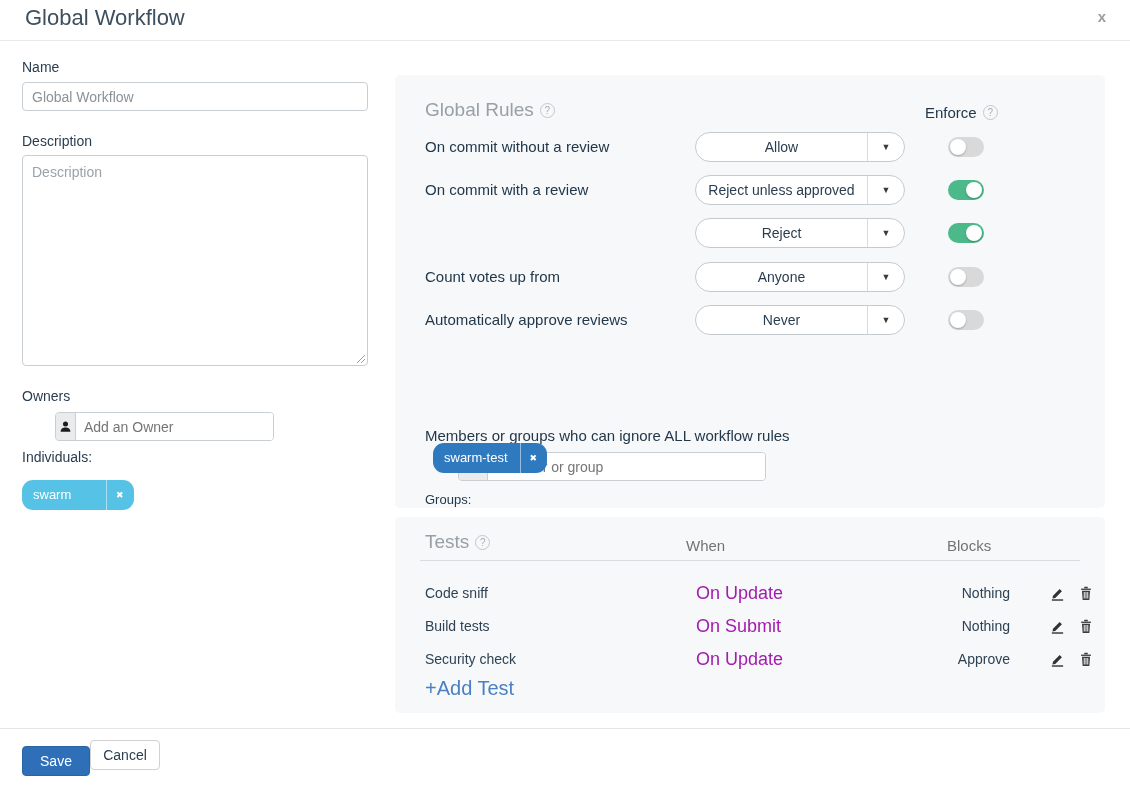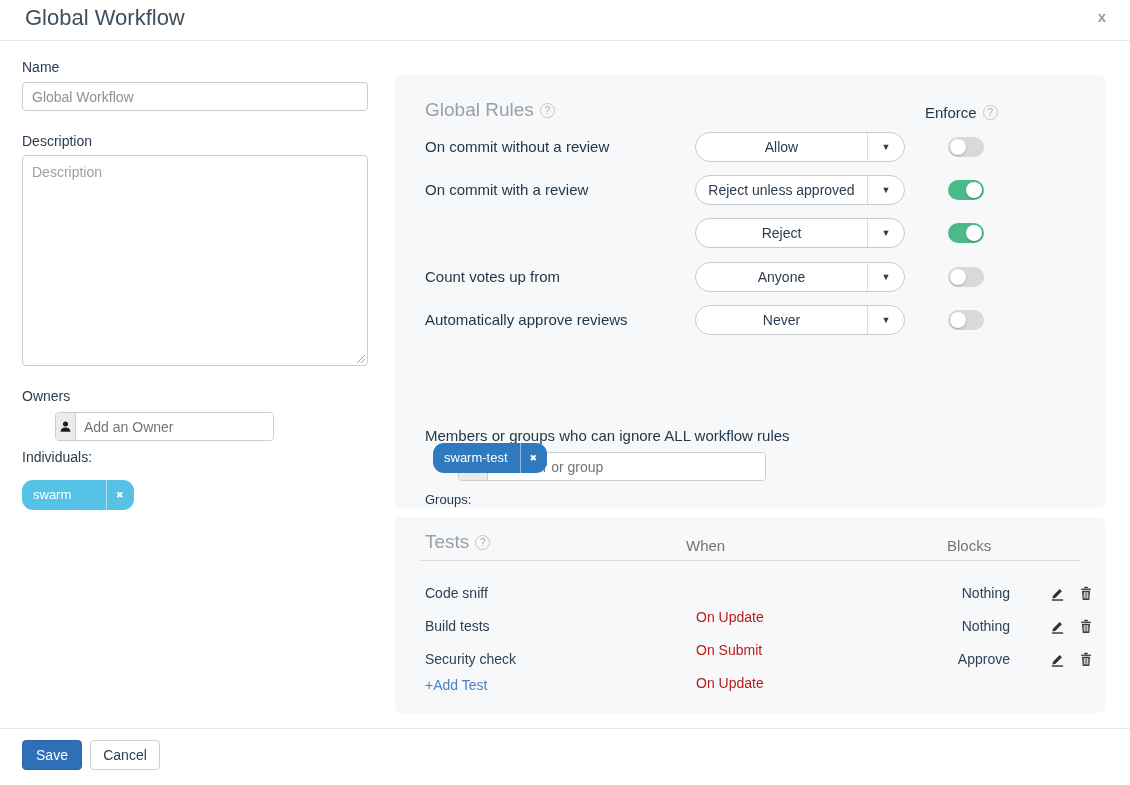--- a/index.html
+++ b/index.html
@@ -66,32 +66,32 @@
 
   .rules-sub-label { position:absolute; left:30px; top:352px; font-size:15px; color:#22384a; }
   .member-group { left:30px; top:377px; width:308px; height:29px; }
   .groups-label { position:absolute; left:30px; top:417px; font-size:13px; color:#22384a; }
 
   
   .tests-col-head { position:absolute; top:20px; font-size:15px; color:#737373; }
   .tests-divider { position:absolute; left:25px; right:25px; top:43px; border-bottom:1px solid #d9dce0; }
   .test-row { position:absolute; left:0; width:710px; height:33px; }
   .t-name { position:absolute; left:30px; line-height:33px; font-size:14px; color:#2e4254; }
-  .t-when { position:absolute; left:301px; line-height:33px; font-size:14px; color:#b91c1c;margin-top:24px; }
+  .t-when { position:absolute; left:301px; line-height:33px; font-size:18px; color:#a21caf; }
   .t-blocks { position:absolute; left:520px; width:95px; line-height:33px; font-size:14px; color:#2e4254; text-align:right; }
   .icon-btn { position:absolute; top:9px; cursor:pointer; line-height:0; }
   .icon-edit { left:655px; }
   .icon-trash { left:684px; }
-  .add-test { position:absolute; left:30px; top:160px; font-size:14px; color:#4a80c4; cursor:pointer; }
+  .add-test { position:absolute; left:30px; top:160px; font-size:20px; color:#4a80c4; cursor:pointer; }
 
   
   .ftr-divider { position:absolute; left:0; top:728px; width:1130px; border-bottom:1px solid #e5e5e5; }
   .btn { position:absolute; top:740px; height:30px; border-radius:4px; font-size:14px; cursor:pointer;
          font-family:"Liberation Sans","DejaVu Sans",sans-serif; }
-  .btn-save { left:22px; width:60px; background:#2e6fb7; border:1px solid #2a64a4; color:#fff; }
+  .btn-save { left:22px; width:68px; background:#2e6fb7; border:1px solid #2a64a4; color:#fff;margin-top:6px; }
   .btn-cancel { left:90px; width:70px; background:#fff; border:1px solid #d0d0d0; color:#2d3e50; }
 </style>
 </head>
 <body>
 
 <div class="modal">
 
   <div class="hdr">
     <div class="hdr-title">Global Workflow</div>
     <div class="hdr-close">x</div>

